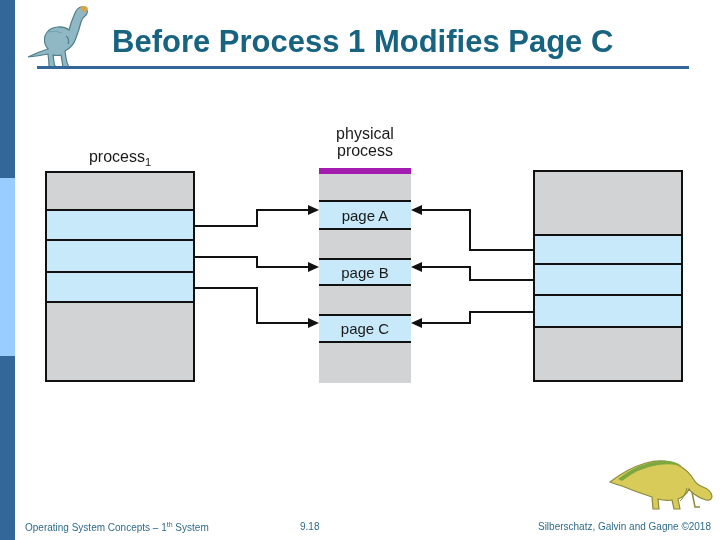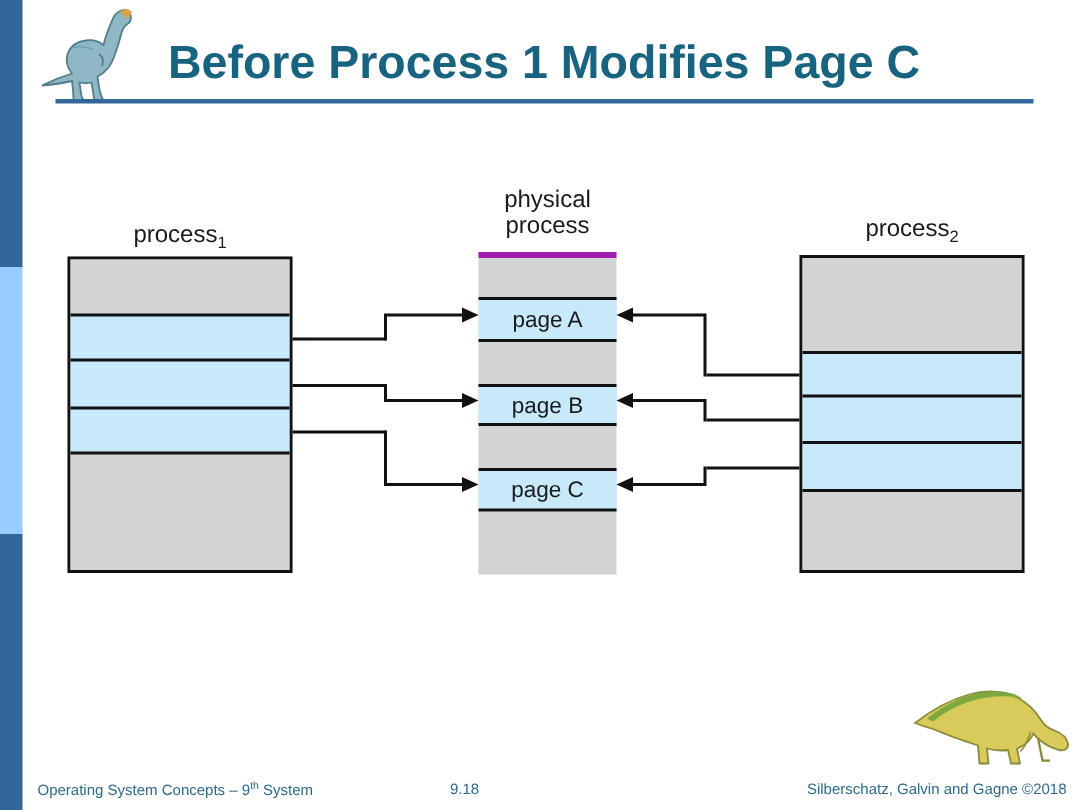--- a/index.html
+++ b/index.html
@@ -39,21 +39,21 @@
   .pbox-left  { left:45px;  top:171px; width:150px; height:211px; }
   .pbox-right { left:533px; top:170px; width:150px; height:212px; }
   .seg-gray { background:#D1D3D4; }
   .seg-blue { background:#C7E9FA; border-top:2px solid #111111; }
   .seg-div  { border-top:2px solid #111111; }
   .fill { flex:1 1 auto; }
 
   
   .pmem {
     position:absolute; left:319px; top:168px; width:92px; height:215px;
-    background:#D1D3D4; border-top:4px solid #a21caf;
+    background:#D1D3D4; border-top:6px solid #a21caf;
   }
   .page-row {
     position:absolute; left:0; width:92px; background:#C7E9FA;
     border-top:2px solid #111111; border-bottom:2px solid #111111;
     font-size:15px; color:#1a1a1a; text-align:center;
     display:flex; align-items:center; justify-content:center;
   }
   .row-a { top:26px;  height:30px; }
   .row-b { top:84px;  height:28px; }
   .row-c { top:140px; height:29px; }
@@ -100,23 +100,20 @@
 
   <div class="title">Before Process 1 Modifies Page C</div>
   <div class="title-rule"></div>
 
   <div class="col-label lbl-p1">
     <span>process</span><sub>1</sub>
   </div>
   <div class="col-label lbl-pm">
     <div>physical</div>
     <div>process</div>
-  </div>
-  <div class="col-label lbl-p2">
-    <span>process</span><sub>2</sub>
   </div>
 
   <div class="pbox pbox-left">
     <div class="seg-gray" style="height:36px;"></div>
     <div class="seg-blue" style="height:30px;"></div>
     <div class="seg-blue" style="height:32px;"></div>
     <div class="seg-blue" style="height:30px;"></div>
     <div class="seg-gray seg-div fill"></div>
   </div>
 
@@ -165,18 +162,18 @@
   <div class="ln" style="left:471px; top:311px; width:62px; height:2px;"></div>
 
   <svg class="dino dino-br" width="108" height="64" viewBox="0 0 108 64">
     <path d="M2,30 Q20,16 38,11 Q56,6 70,13 Q80,18 86,28 Q89,33 95,35 Q103,38 104,44 Q104,49 98,48 Q91,46 86,42 Q83,40 81,37 Q78,44 70,47 L72,57 L66,57 L64,48 Q57,49 50,47 L51,57 L45,57 L44,45 Q28,40 14,34 Q7,32 2,30 Z" fill="#d8cb5a" stroke="#8a8a3a" stroke-width="1.2"></path>
     <path d="M10,27 Q30,11 52,9 Q66,8 74,14 Q64,11 50,13 Q30,16 14,29 Z" fill="#7ca83f" stroke="none"></path>
     <path d="M84,40 L87,55 L92,55" fill="none" stroke="#8a8a3a" stroke-width="1.5"></path>
     <path d="M79,36 Q76,46 72,49" fill="none" stroke="#8a8a3a" stroke-width="1"></path>
   </svg>
 
   <div class="footer-text ft-left">
-    <span>Operating System Concepts – 9</span><sup>th</sup><span> System</span>
+    <span>Operating System Concepts – 1</span><sup>th</sup><span> System</span>
   </div>
   <div class="footer-text ft-center">9.18</div>
   <div class="footer-text ft-right">Silberschatz, Galvin and Gagne ©2018</div>
 
 </div>
 
 </body></html>

